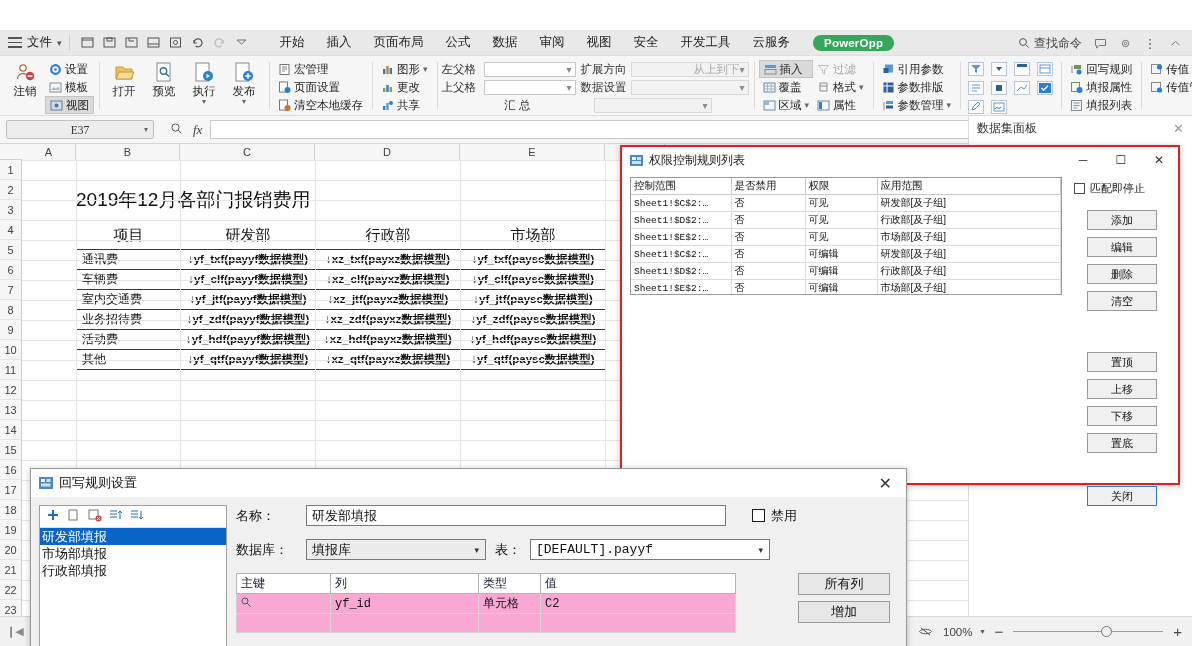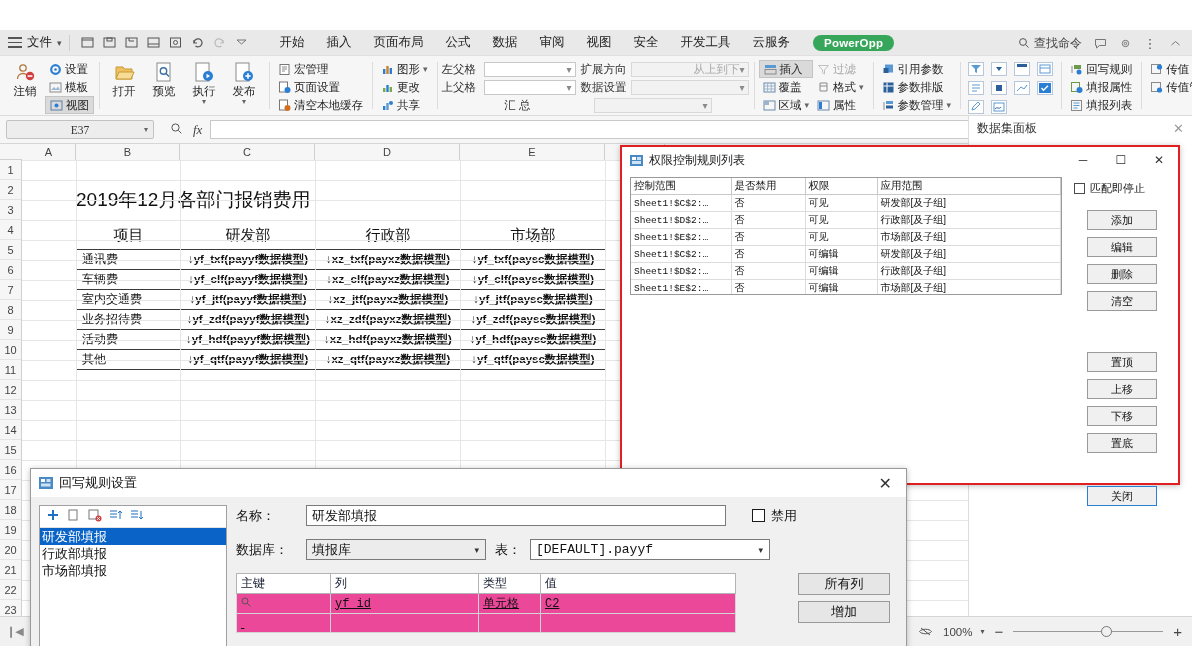--- a/index.html
+++ b/index.html
@@ -202,21 +202,21 @@
     height:21px; background:#ececec; border:1px solid #7a7a7a; font-size:13px;
     display:flex; align-items:center; padding:0 5px; color:#111; position:relative;
   }
   .fsel .sc { position:absolute; right:6px; font-size:9px; color:#333; }
   .mono { font-family:"Liberation Mono","DejaVu Sans Mono",monospace; }
   .wtbl { width:500px; border-collapse:collapse; }
   .wtbl th {
     font-weight:normal; font-size:12px; text-align:left; padding:1px 4px;
     border:1px solid #b4b4b4; background:#fff; color:#0f172a;
   }
-  .wtbl td { font-size:12px; padding:1px 4px; border:1px solid #d4d4d4; background:#ec4899; color:#111; height:19px;text-decoration:underline; }
+  .wtbl td { font-size:12px; padding:1px 4px; border:1px solid #d4d4d4; background:#f9a8d4; color:#111; height:19px; }
   .rbtn {
     width:92px; height:22px; display:flex; align-items:center; justify-content:center;
     font-size:13px; background:#e6e6e6; border:1px solid #9a9a9a; color:#111; margin-bottom:6px;
   }
   .cbx2 { width:13px; height:13px; border:1.5px solid #1a1a1a; background:#fff; margin-right:6px; display:inline-block; }
 </style>
 </head>
 <body>
 
 <div class="menubar">
@@ -947,22 +947,22 @@
       <span class="ti"><svg width="14" height="14" viewBox="0 0 14 14">
             <path d="M1 3h7M1 6h7M1 9h7" stroke="#1f6fc4"></path>
             <path d="M11 11V3M9 5l2-2 2 2" stroke="#1f6fc4" fill="none"></path>
           </svg></span>
       <span class="ti"><svg width="14" height="14" viewBox="0 0 14 14">
             <path d="M1 3h7M1 6h7M1 9h7" stroke="#1f6fc4"></path>
             <path d="M11 3v8M9 9l2 2 2-2" stroke="#1f6fc4" fill="none"></path>
           </svg></span>
     </div>
     <div class="wb-li sel">研发部填报</div>
+    <div class="wb-li">市场部填报</div>
     <div class="wb-li">行政部填报</div>
-    <div class="wb-li">市场部填报</div>
   </div>
 
   <div class="wb-right">
     <div class="frow">
       <span class="flabel">名称：</span>
       <span class="finp" style="width:420px">研发部填报</span>
       <span style="display:flex;align-items:center;margin-left:26px">
         <span class="cbx2"></span>
         <span style="font-size:13px">禁用</span>
       </span>

